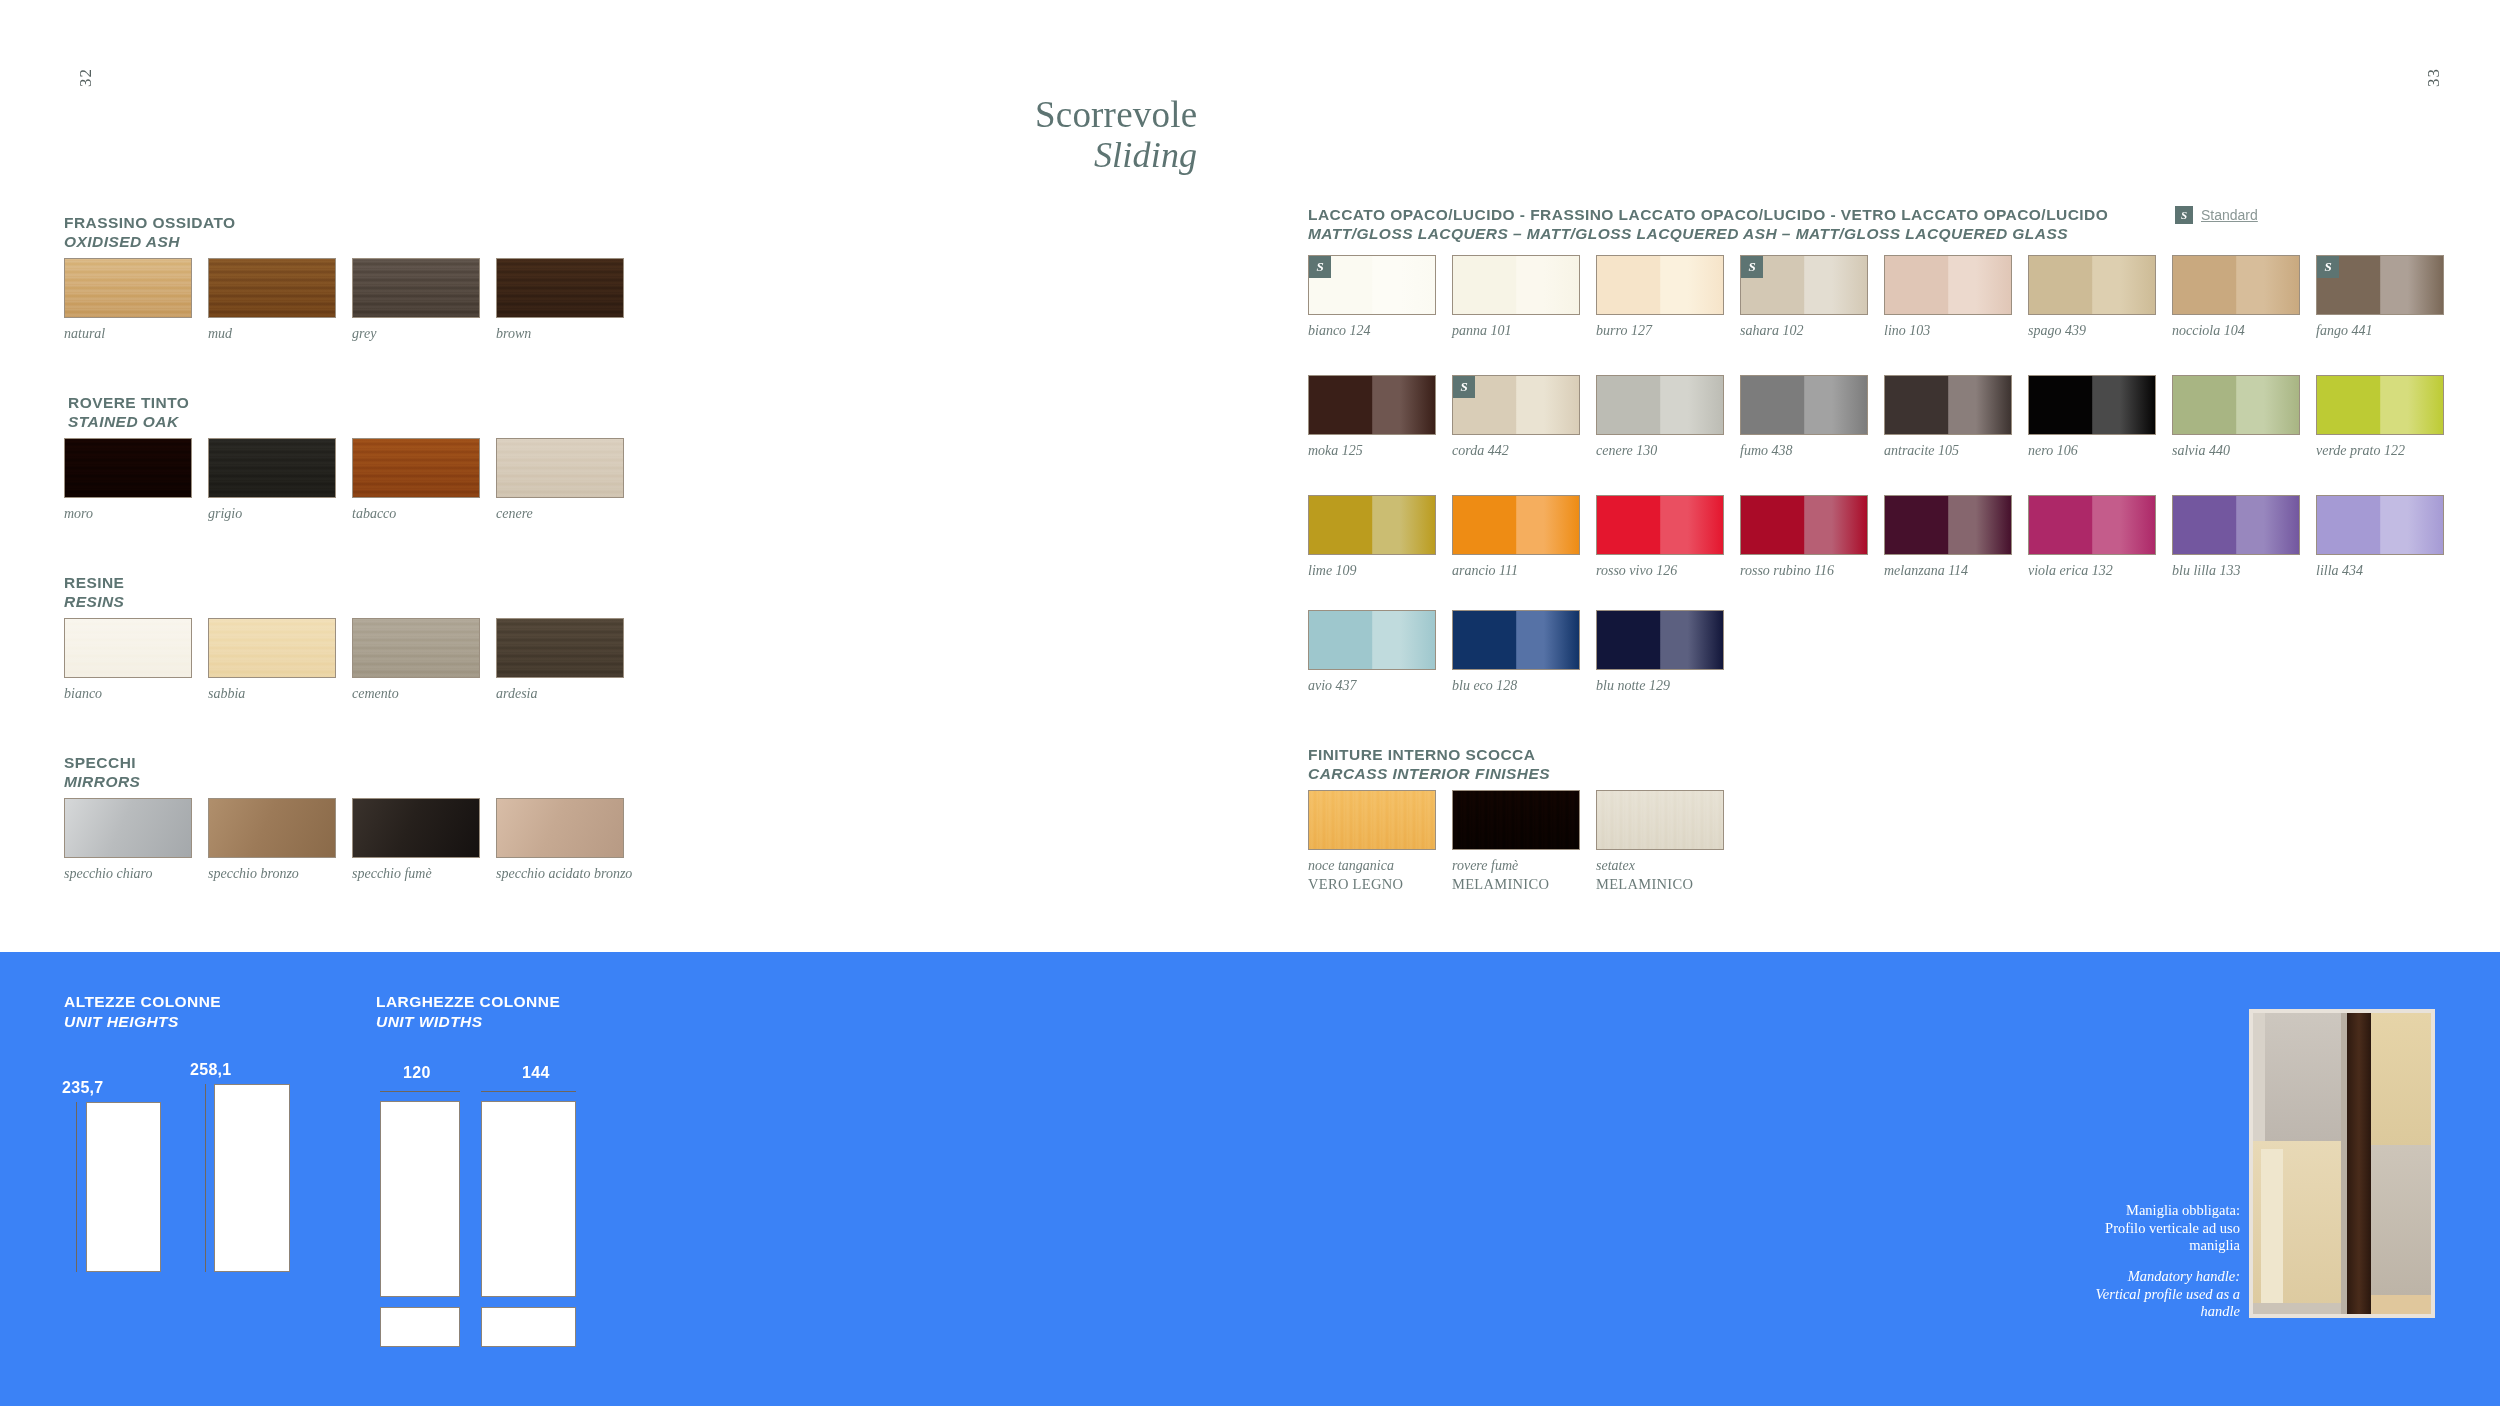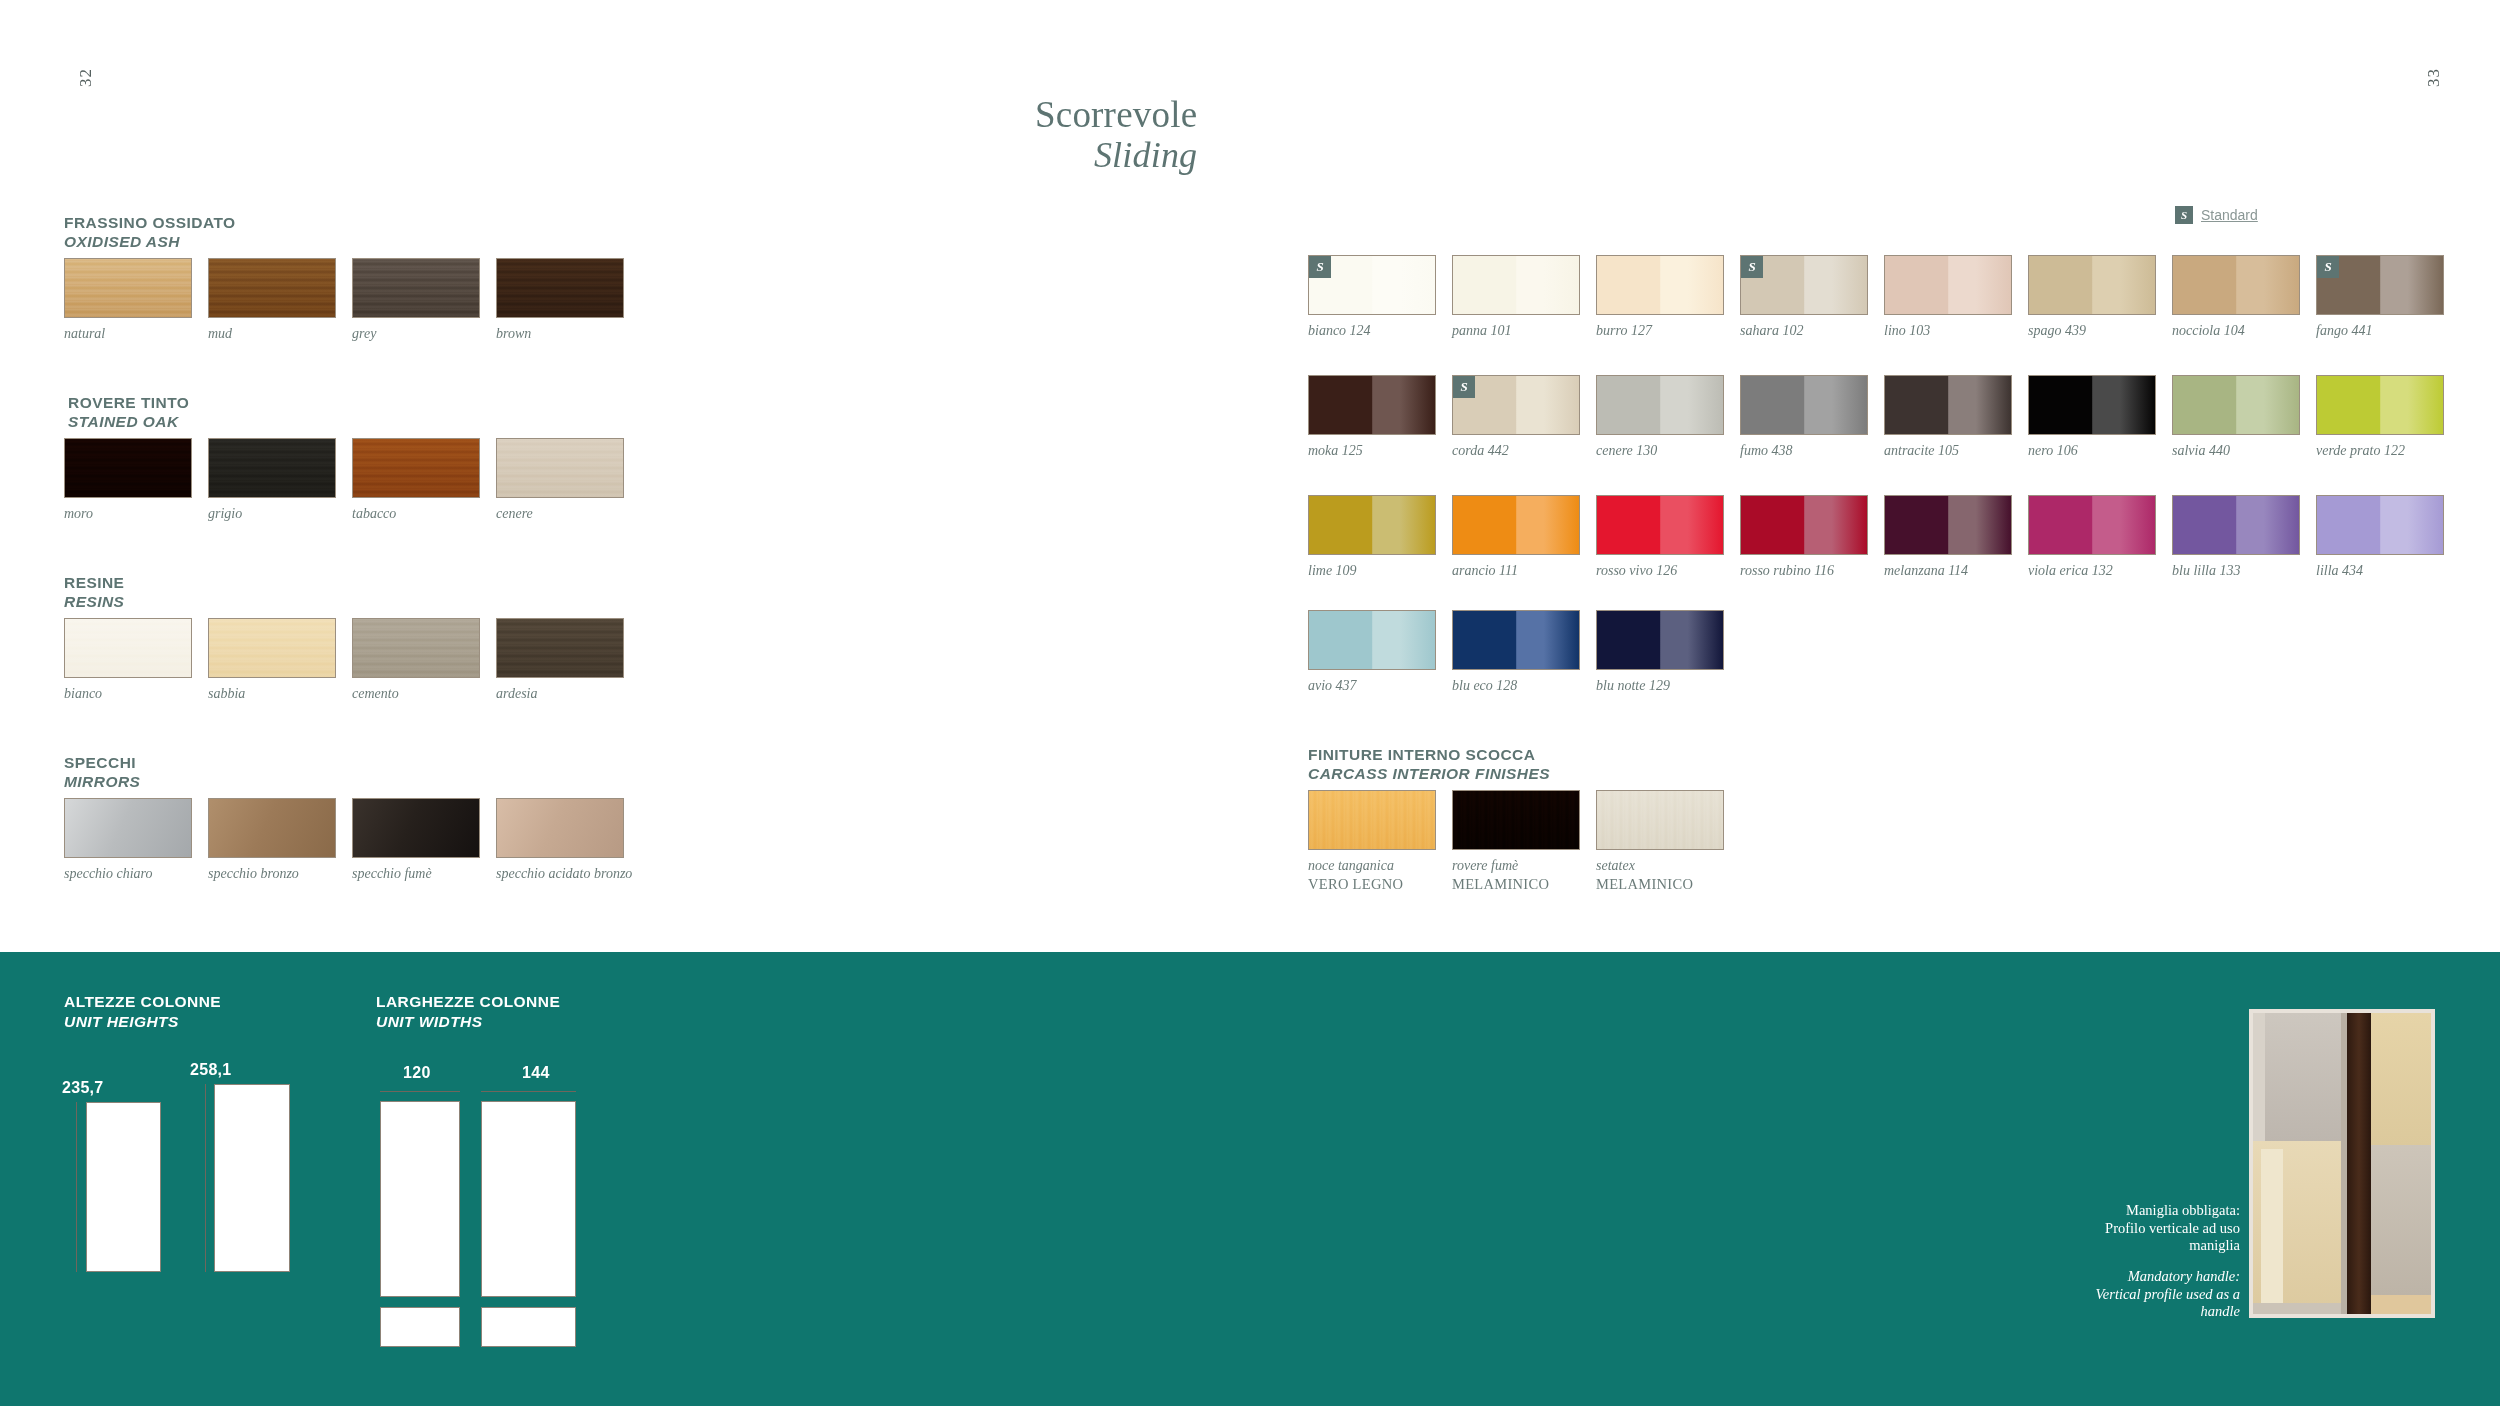--- a/index.html
+++ b/index.html
@@ -114,21 +114,21 @@
     width: 18px; height: 18px; background:#5d7472; color:#fff;
     font-family:"Liberation Serif",serif; font-style:italic; font-weight:bold;
     font-size:11px; display:flex; align-items:center; justify-content:center;
   }
   .legend-std .tx { font-size: 14px; color:#8a9795;text-decoration:underline; }
 
   
   .band {
     position: absolute; left: 0; top: 952px;
     width: 2500px; height: 454px;
-    background: #0f766e;
+    background: #3b82f6;
     padding-left: 40px;
   }
   .band-head { position: absolute; }
   .bh-it { font-size: 15.5px; font-weight: bold; color:#fff; letter-spacing:.45px; line-height:1.3;}
   .bh-en { font-size: 15.5px; font-weight: bold; font-style: italic; color:#fff; letter-spacing:.45px; line-height:1.3;}
 
   .dim-num {
     position: absolute; color: #ffffff; font-weight: bold;
     font-size: 16px; letter-spacing: .3px;
   }
@@ -403,20 +403,24 @@
           <div class="sw-lab2">MELAMINICO</div>
         </div>
         <div class="sw-cell">
           <div class="sw" style="width: 128px; height: 60px; background: repeating-linear-gradient(90deg, rgb(207, 200, 184) 0px, rgb(220, 214, 200) 3px, rgb(195, 187, 170) 6px, rgb(220, 214, 200) 9px), linear-gradient(rgb(220, 214, 200), rgb(207, 200, 184)); background-blend-mode: soft-light;"></div>
           <div class="sw-lab">setatex</div>
           <div class="sw-lab2">MELAMINICO</div>
         </div>
       </div>
     </div>
 
+  <div class="sec-head" style="left:1308px; top:205px;">
+    <div class="sec-it">LACCATO OPACO/LUCIDO - FRASSINO LACCATO OPACO/LUCIDO - VETRO LACCATO OPACO/LUCIDO</div>
+    <div class="sec-en">MATT/GLOSS LACQUERS – MATT/GLOSS LACQUERED ASH – MATT/GLOSS LACQUERED GLASS</div>
+  </div>
 
   <div class="sec-head" style="left:1308px; top:745px;">
     <div class="sec-it">FINITURE INTERNO SCOCCA</div>
     <div class="sec-en">CARCASS INTERIOR FINISHES</div>
   </div>
 
   <div class="band">
 
     <div class="band-head" style="left:64px; top:40px;">
       <div class="bh-it">ALTEZZE COLONNE</div>

